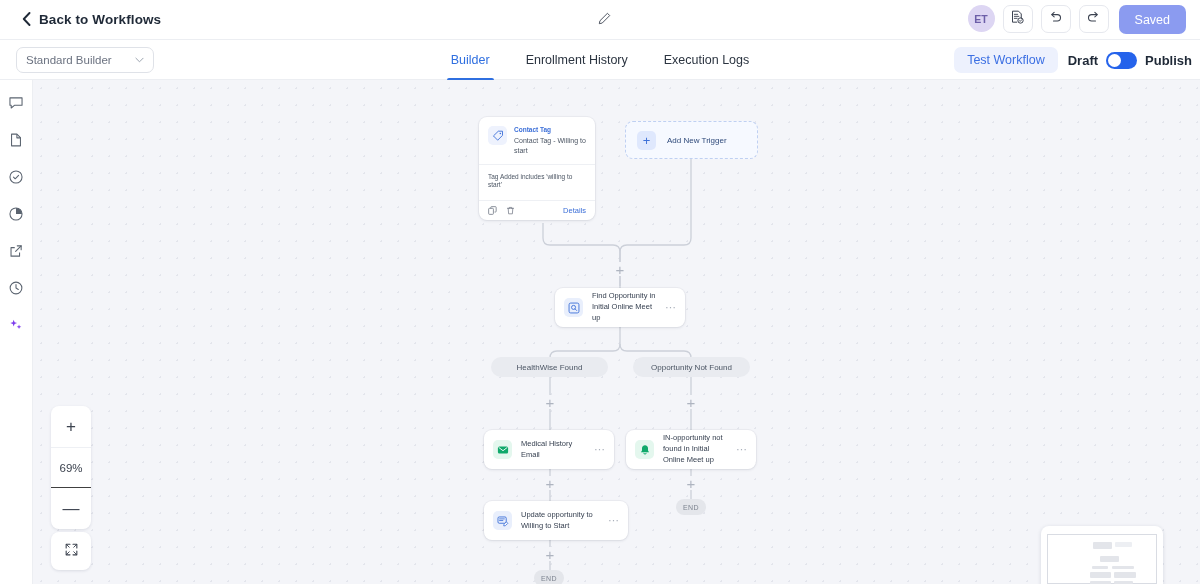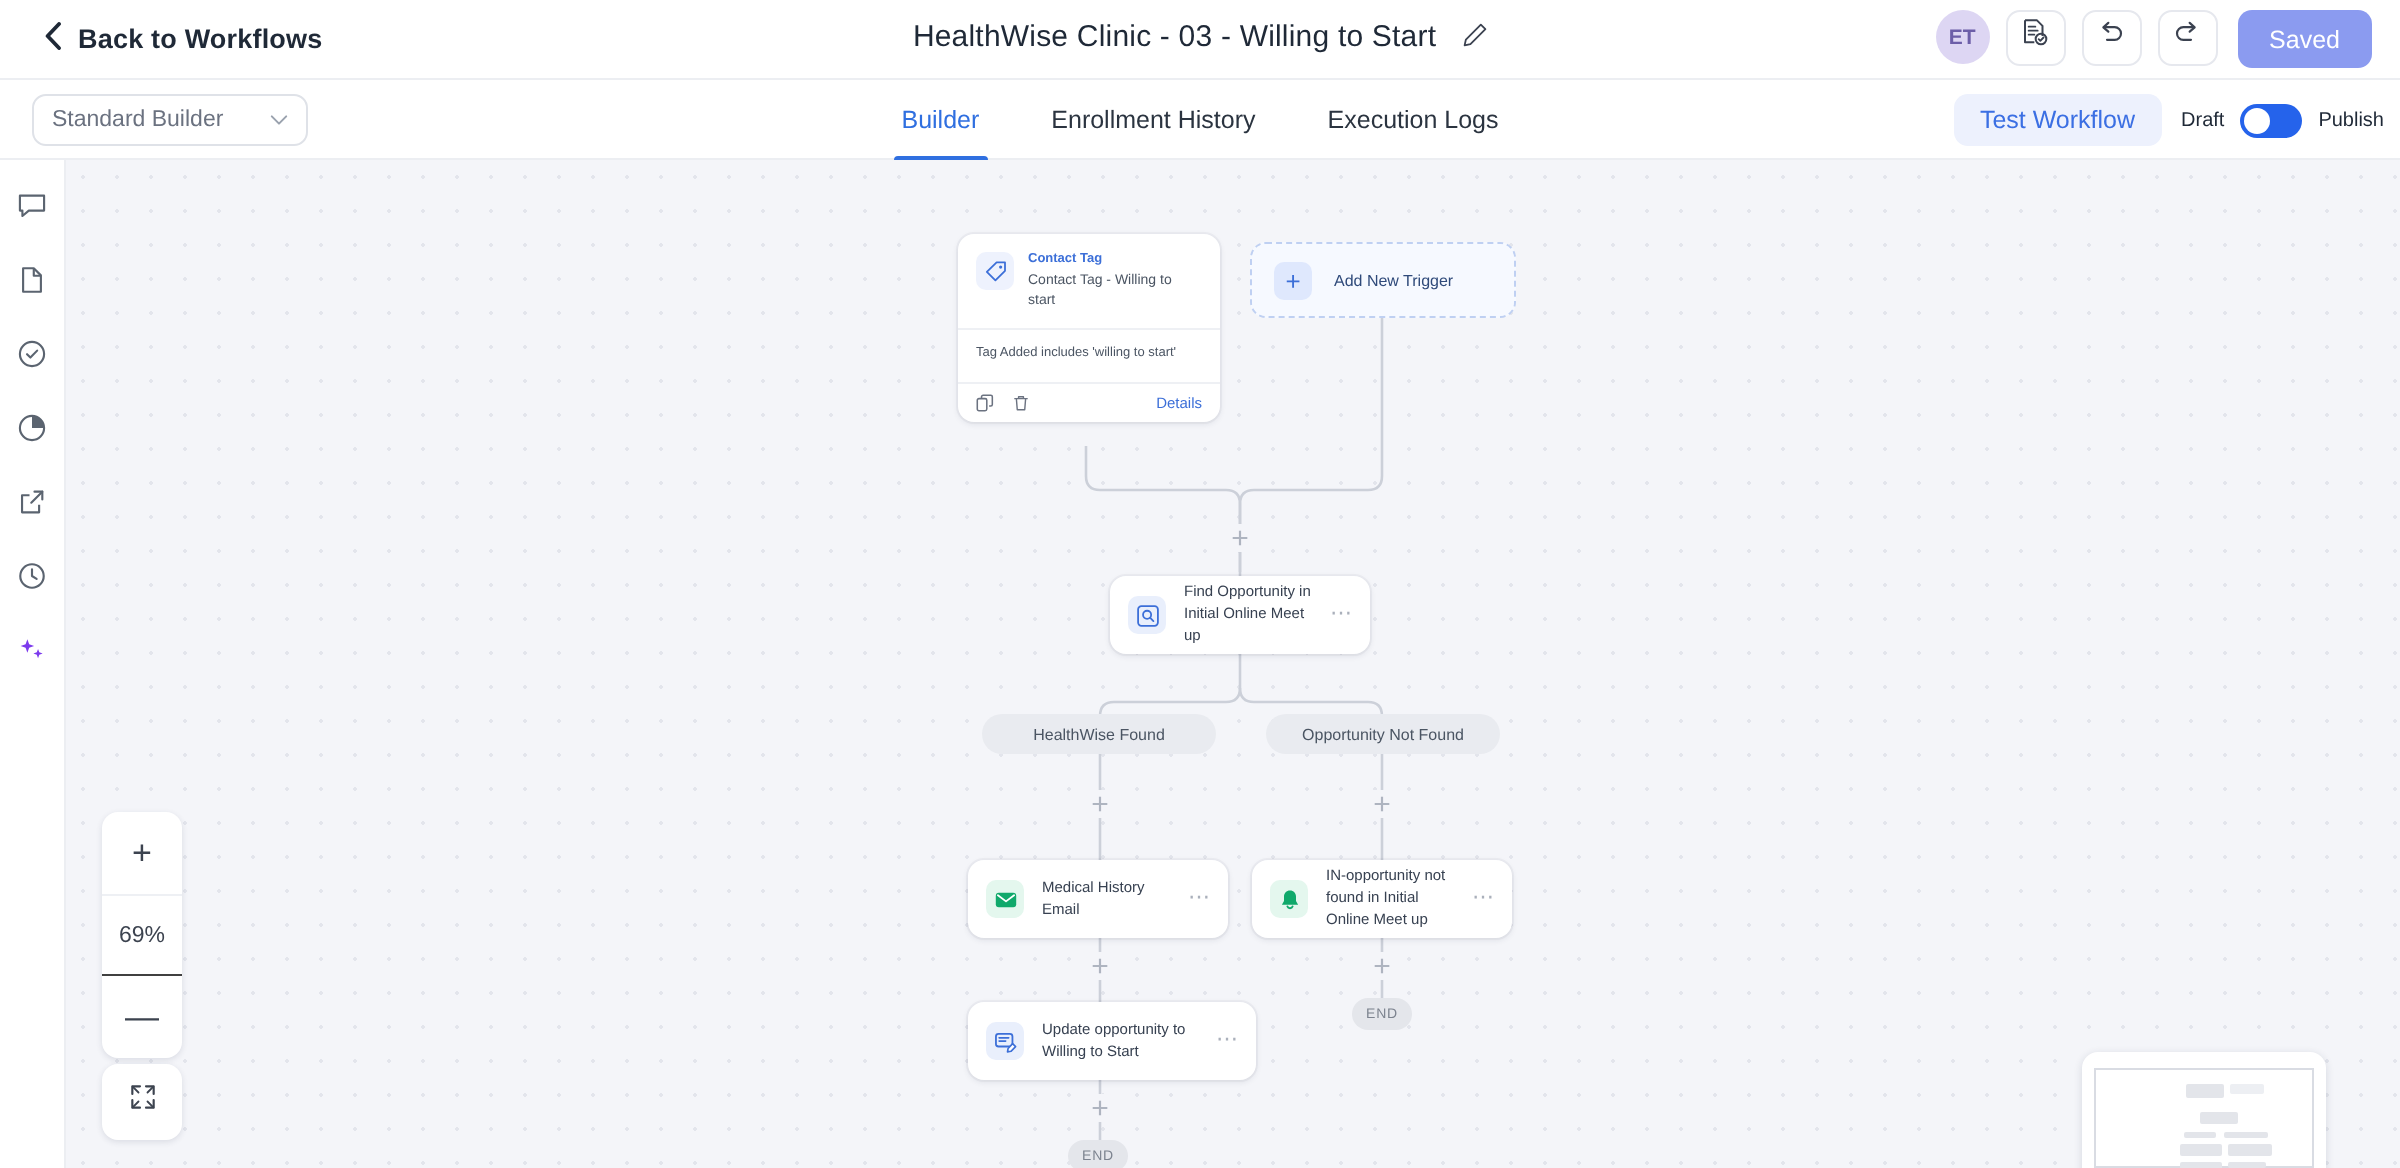--- a/index.html
+++ b/index.html
@@ -91,21 +91,21 @@
   .tab-right {
     position: absolute; right: 0; top: 0; height: 40px;
     display: flex; align-items: center; gap: 10px; padding-right: 8px;
   }
   .test-btn {
     height: 26px; padding: 0 13px; border-radius: 7px;
     background: #edf1fd; color: #3b6fe3; font-size: 12.5px; font-weight: 500;
     display: flex; align-items: center; cursor: pointer;
   }
   .pubgroup { display: flex; align-items: center; gap: 8px; }
-  .pubgroup .lab { font-size: 10px; color: #1f2937; font-weight: 400; }
+  .pubgroup .lab { font-size: 13px; color: #1f2937; font-weight: 700; }
   .toggle {
     width: 31px; height: 17px; border-radius: 9px; background: #2563eb;
     position: relative; cursor: pointer;
   }
   .toggle .knob {
     position: absolute; width: 13px; height: 13px; border-radius: 50%;
     background: #fff; top: 2px; left: 2px;
   }
 
   
@@ -141,21 +141,21 @@
     background: #f4f5f9; border-radius: 3px;
   }
 
   .node {
     position: absolute; background: #fff; border-radius: 8px;
     box-shadow: 0 1px 3px rgba(30,40,70,.10), 0 0 0 1px rgba(30,40,70,.035);
     cursor: pointer;
   }
 
   
-  .trigger-card { left: 446px; top: 37px; width: 131px; }
+  .trigger-card { left: 446px; top: 37px; width: 116px; }
   .trig-head { display: flex; gap: 7px; padding: 9px 9px 8px 9px; }
   .trig-ico {
     width: 19px; height: 19px; border-radius: 5px; background: #eef2fd;
     display: flex; align-items: center; justify-content: center; flex: 0 0 19px;
   }
   .trig-txt { padding-top: 0px; }
   .trig-t1 { font-size: 6.5px; color: #3c6fd8; font-weight: 600; line-height: 1.25; }
   .trig-t2 { font-size: 7px; color: #4b5563; line-height: 1.4; margin-top: 2px; }
   .trig-body {
     border-top: 1px solid #eef0f4; padding: 8px 9px 10px 9px;
@@ -264,21 +264,20 @@
     <div class="back-btn">
       <span class="chev">
         <svg width="9" height="14" viewBox="0 0 9 14">
             <path d="M7.5 1 L1.8 7 L7.5 13" stroke="#1f2937" stroke-width="1.9" fill="none" stroke-linecap="round" stroke-linejoin="round"></path>
           </svg>
       </span>
       <span class="lbl">Back to Workflows</span>
     </div>
 
     <div class="doc-title">
-      <span class="t">HealthWise Clinic - 03 - Willing to Start</span>
       <span class="pencil">
         <svg width="13" height="13" viewBox="0 0 16 16">
             <path d="M11.6 1.6 L14.4 4.4 L5.2 13.6 L1.6 14.4 L2.4 10.8 Z" stroke="#3b4250" stroke-width="1.1" fill="none" stroke-linejoin="round"></path>
           </svg>
       </span>
     </div>
 
     <div class="top-right">
       <div class="avatar">ET</div>
       <div class="icon-btn">

